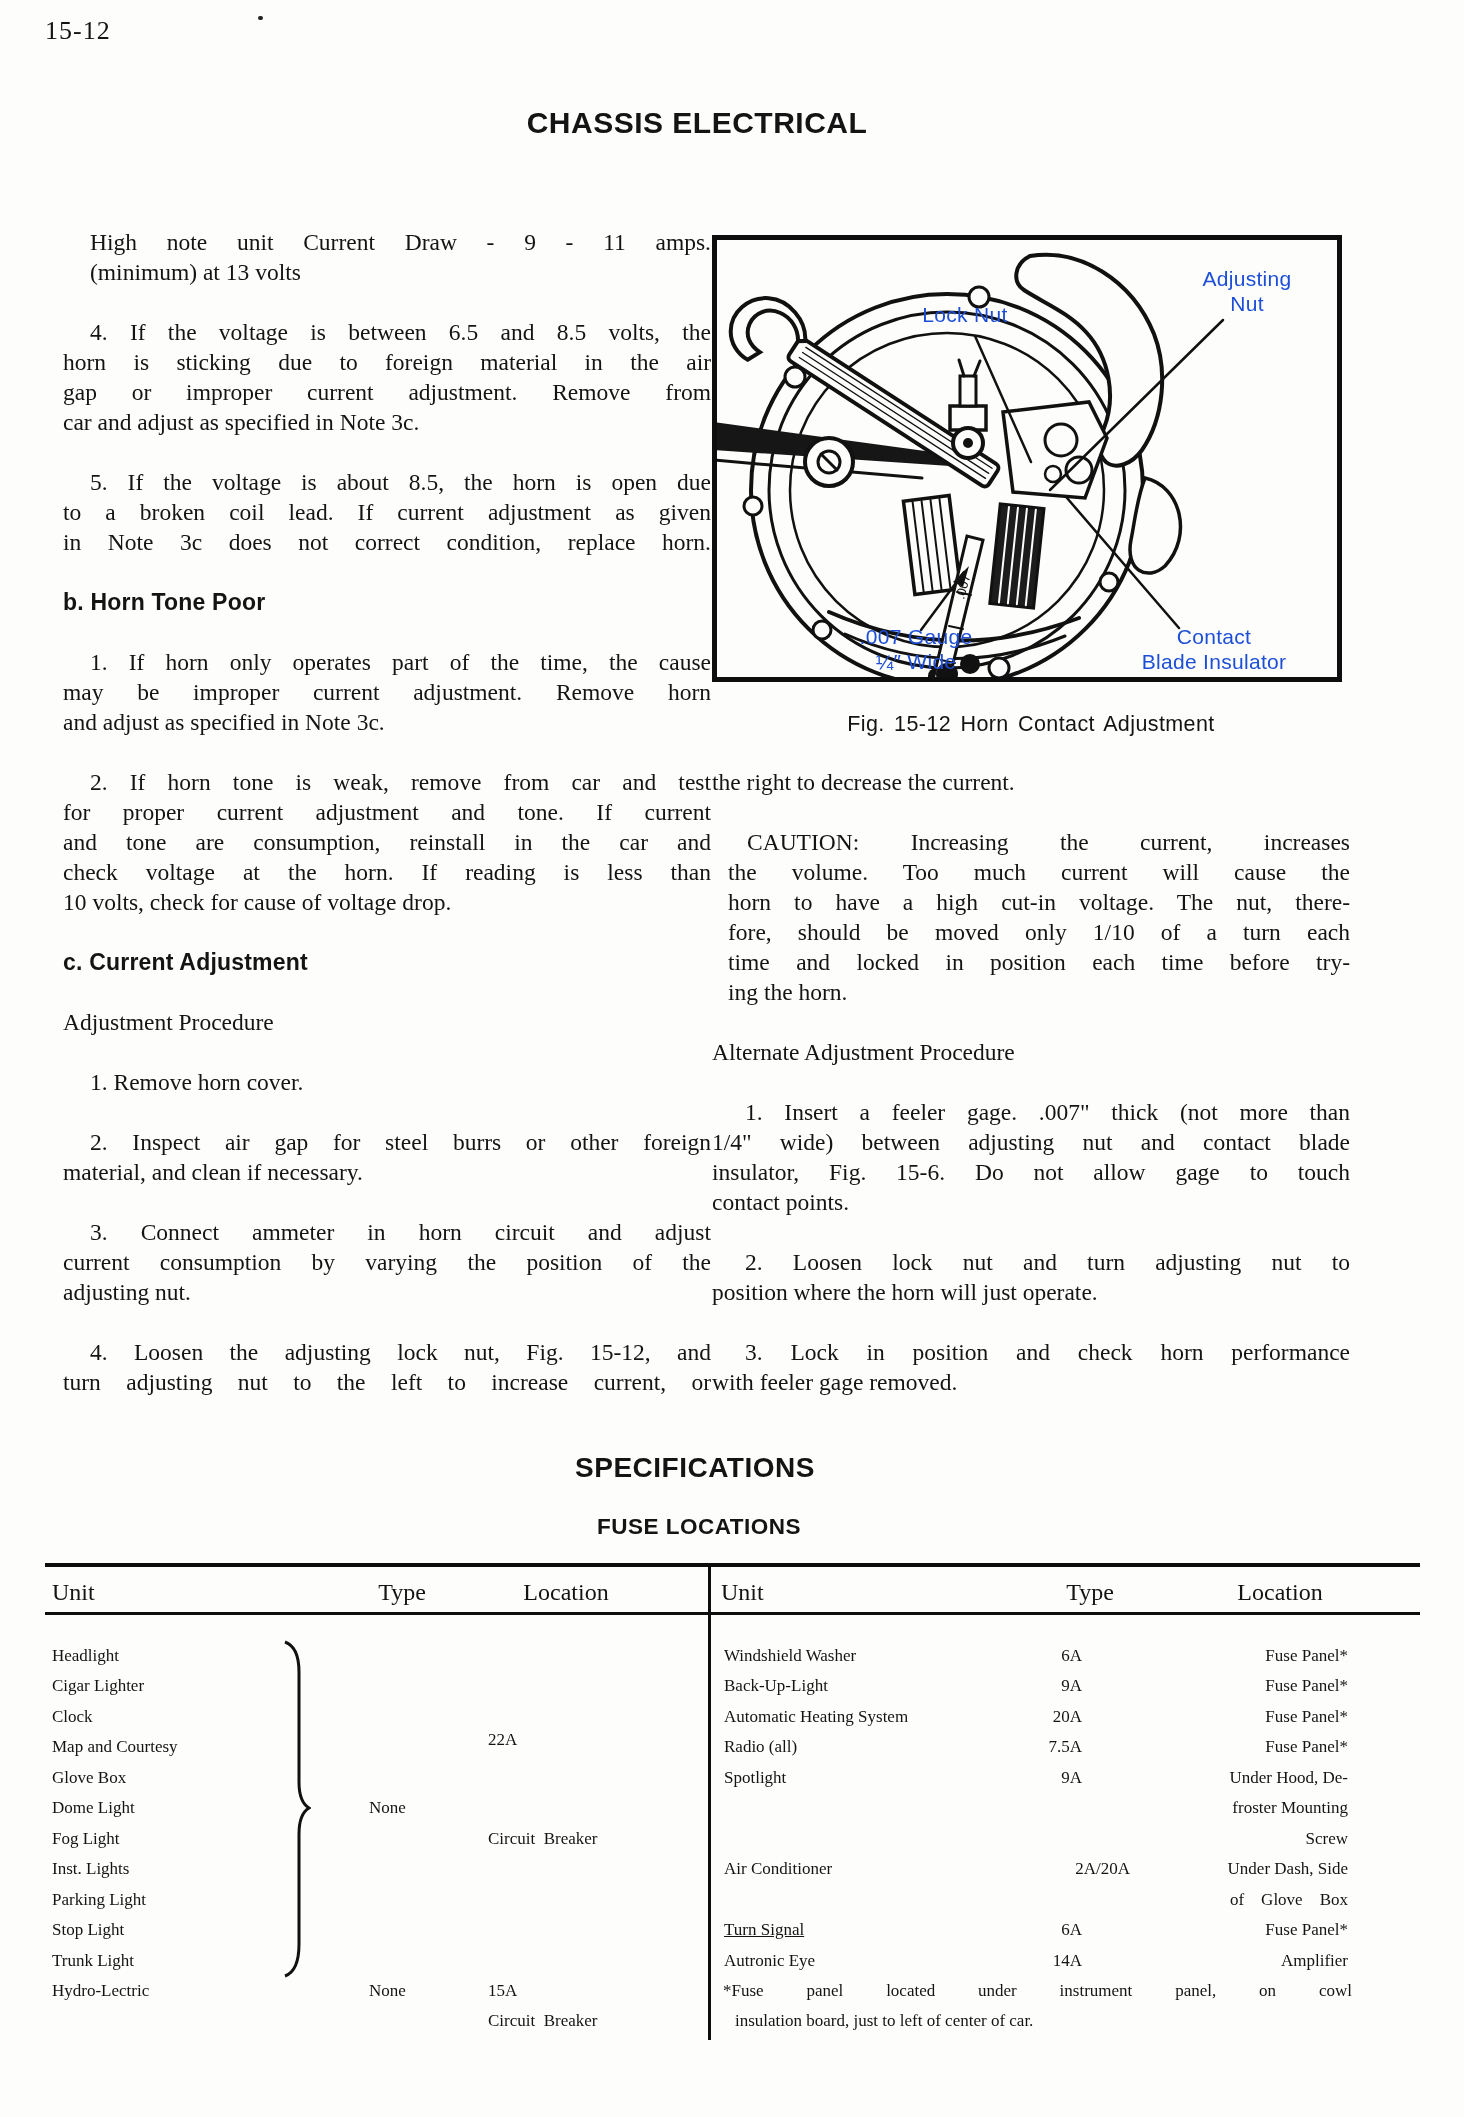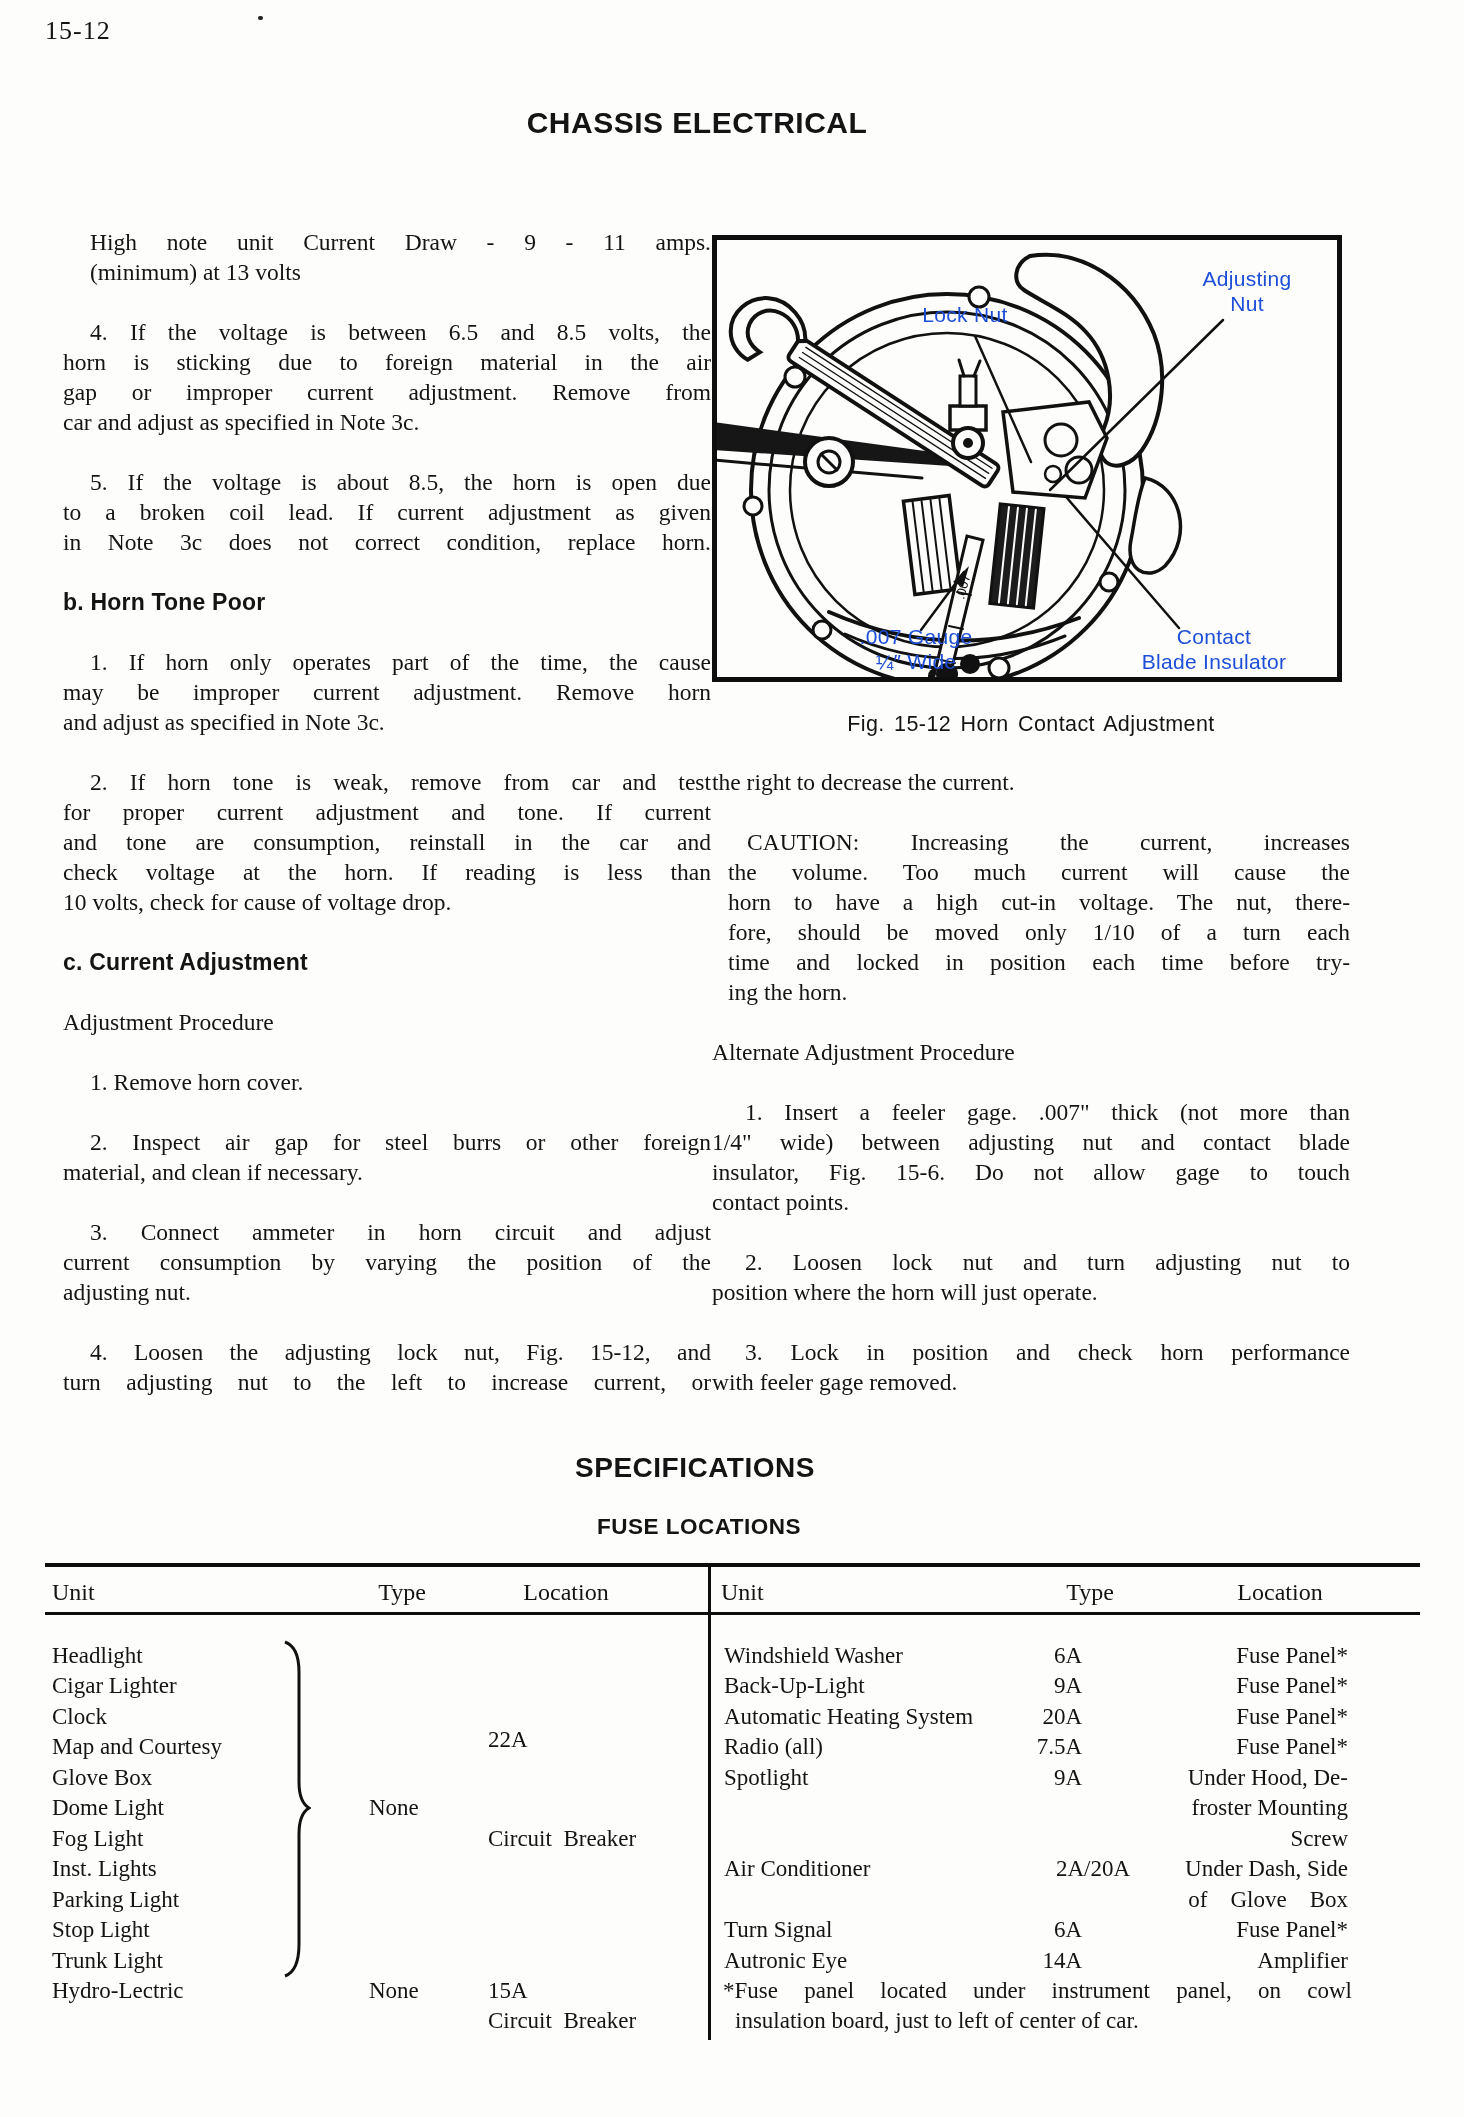--- a/index.html
+++ b/index.html
@@ -21,21 +21,21 @@
   #right-text{left:712px;top:767px;width:638px;}
   .caution-block .cline{padding-left:16px;}
   #figure-box{left:712px;top:235px;width:630px;height:447px;border:5px solid #0e0e0e;box-sizing:border-box;background:#fdfdfb;}
   #figure-box svg{position:absolute;left:0;top:0;}
   .fig-label{position:absolute;font-family:"Liberation Sans", sans-serif;font-size:21px;line-height:25px;color:#1d4ed8;text-align:center;letter-spacing:.3px;}
   #fig-caption{left:712px;top:712px;width:638px;text-align:center;font-family:"Liberation Sans", sans-serif;font-size:21.5px;letter-spacing:.4px;word-spacing:3px;}
   #spec-title{left:0;top:1452px;width:1390px;text-align:center;font-weight:bold;font-size:28px;letter-spacing:.5px;}
   #fuse-title{left:0;top:1514px;width:1398px;text-align:center;font-weight:bold;font-size:22.5px;letter-spacing:.5px;}
   .rule{position:absolute;background:#0d0d0d;}
   .th{position:absolute;font-size:24px;line-height:28px;}
-  .cell{position:absolute;font-size:23px;line-height:28px;white-space:nowrap;}
+  .cell{position:absolute;font-size:17px;line-height:28px;white-space:nowrap;}
   .right-align{text-align:right;}
   .center-align{text-align:center;}
 </style>
 </head>
 <body>
 
 <div class="abs ser" id="page-number">15-12</div>
 <div class="abs" id="speck"></div>
 <div class="abs sans" id="main-title">CHASSIS ELECTRICAL</div>
 
@@ -271,21 +271,21 @@
     <div class="cell ser right-align" style="left: 1000px; top: 1733px; width: 348px;">Fuse Panel*</div>
     <div class="cell ser" style="left: 724px; top: 1764px;">Spotlight</div>
     <div class="cell ser right-align" style="left: 950px; top: 1764px; width: 132px;">9A</div>
     <div class="cell ser right-align" style="left: 1000px; top: 1764px; width: 348px;">Under Hood, De-</div>
     <div class="cell ser right-align" style="left: 1000px; top: 1794px; width: 348px;">froster Mounting</div>
     <div class="cell ser right-align" style="left: 1000px; top: 1825px; width: 348px;">Screw</div>
     <div class="cell ser" style="left: 724px; top: 1855px;">Air Conditioner</div>
     <div class="cell ser right-align" style="left: 950px; top: 1855px; width: 180px;">2A/20A</div>
     <div class="cell ser right-align" style="left: 1000px; top: 1855px; width: 348px;">Under Dash, Side</div>
     <div class="cell ser right-align" style="left: 1000px; top: 1886px; width: 348px;">of Glove Box</div>
-    <div class="cell ser" style="left: 724px; top: 1916px;">Turn Signal</div>
+    <div class="cell ser" style="left: 724px; top: 1916px; text-decoration: underline;">Turn Signal</div>
     <div class="cell ser right-align" style="left: 950px; top: 1916px; width: 132px;">6A</div>
     <div class="cell ser right-align" style="left: 1000px; top: 1916px; width: 348px;">Fuse Panel*</div>
     <div class="cell ser" style="left: 724px; top: 1947px;">Autronic Eye</div>
     <div class="cell ser right-align" style="left: 950px; top: 1947px; width: 132px;">14A</div>
     <div class="cell ser right-align" style="left: 1000px; top: 1947px; width: 348px;">Amplifier</div>
     <div class="cell ser" style="left: 723px; top: 1977px; width: 629px; white-space: normal; text-align: justify; text-align-last: justify;">*Fuse panel located under instrument panel, on cowl</div>
     <div class="cell ser" style="left: 735px; top: 2007px;">insulation board, just to left of center of car.</div>
   </div>
 
 </body></html>

